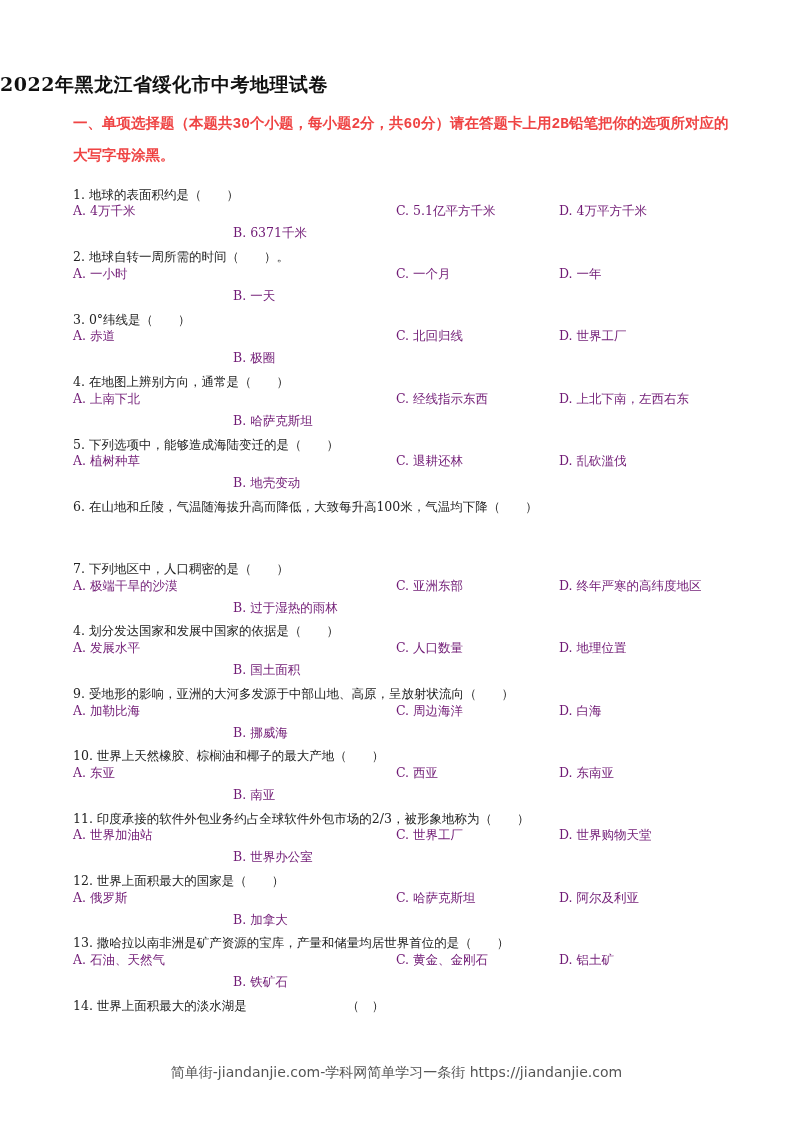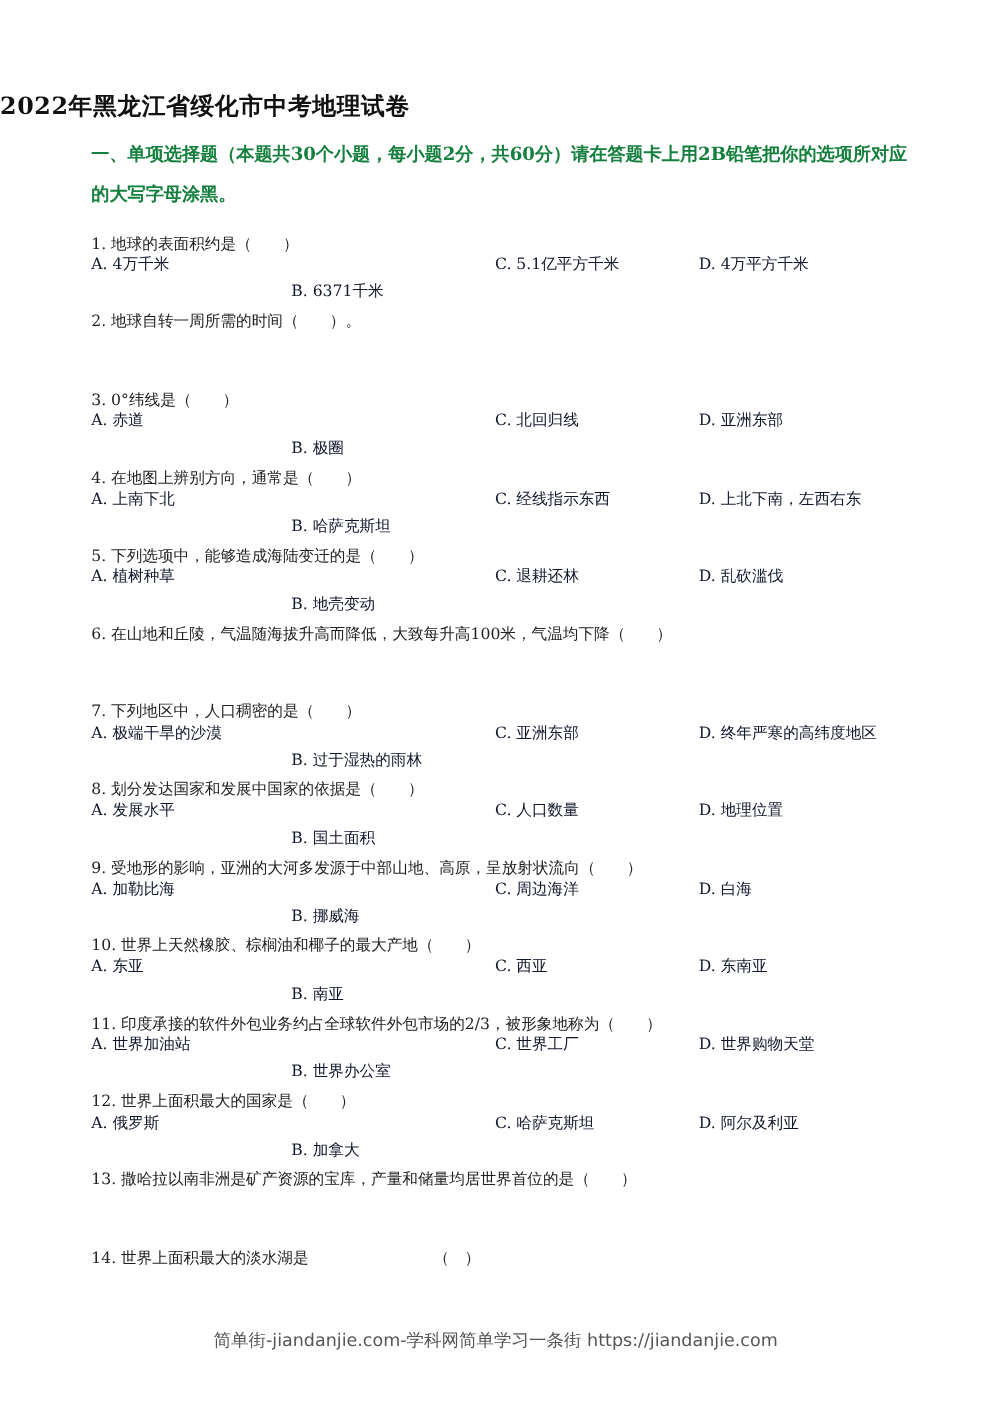--- a/index.html
+++ b/index.html
@@ -2,23 +2,23 @@
 <html><head>
 <meta charset="utf-8">
 <style>
   html, body { margin: 0; padding: 0; background: #ffffff; }
   body { width: 793px; height: 1122px; position: relative; overflow: hidden;
          font-family: "DejaVu Serif", "Liberation Serif", serif; color: #222; }
   .page { position: absolute; left: 0; top: 0; width: 793px; height: 1122px; }
   .title { position: absolute; top: 72px; left: 0; width: 793px; text-align: left;
            font-size: 19px; font-weight: bold; letter-spacing: 0.5px; color: #111; }
   .section { position: absolute; left: 73px; top: 108px; width: 660px;
-             font-size: 14.5px; font-weight: bold; line-height: 32px; color: #15803d; }
+             font-size: 14.5px; font-weight: bold; line-height: 32px; color: #ef4444; font-family: Liberation Mono, monospace; }
   .q { position: absolute; left: 73px; font-size: 12.5px; color: #222; white-space: nowrap; margin-top: 14px; }
-  .opts { position: absolute; left: 73px; width: 680px; height: 18px; font-size: 12.5px; color: #0f172a; }
+  .opts { position: absolute; left: 73px; width: 680px; height: 18px; font-size: 12.5px; color: #701a75; }
   .opt { position: absolute; top: 0; white-space: nowrap; }
   .opt.a { left: 0; } .opt.b { left: 160px; margin-top: 22px; } .opt.c { left: 323px; } .opt.d { left: 486px; }
   .footer { position: absolute; top: 1064px; left: 0; width: 793px; text-align: center;
             font-family: "DejaVu Sans", "Liberation Sans", sans-serif; font-size: 14px; color: #555; }
 </style>
 </head>
 <body>
 
 <div class="page">
   <div class="title">2022年黑龙江省绥化市中考地理试卷</div>
@@ -26,27 +26,33 @@
 
   <div class="q" style="top:173px">1. 地球的表面积约是（　　）</div>
   <div class="opts" style="top:203px">
     <span class="opt a">A. 4万千米</span>
     <span class="opt b">B. 6371千米</span>
     <span class="opt c">C. 5.1亿平方千米</span>
     <span class="opt d">D. 4万平方千米</span>
   </div>
 
   <div class="q" style="top:235px">2. 地球自转一周所需的时间（　　）。</div>
+  <div class="opts" style="top:266px">
+    <span class="opt a">A. 一小时</span>
+    <span class="opt b">B. 一天</span>
+    <span class="opt c">C. 一个月</span>
+    <span class="opt d">D. 一年</span>
+  </div>
 
   <div class="q" style="top:298px">3. 0°纬线是（　　）</div>
   <div class="opts" style="top:328px">
     <span class="opt a">A. 赤道</span>
     <span class="opt b">B. 极圈</span>
     <span class="opt c">C. 北回归线</span>
-    <span class="opt d">D. 亚洲东部</span>
+    <span class="opt d">D. 世界工厂</span>
   </div>
 
   <div class="q" style="top:360px">4. 在地图上辨别方向，通常是（　　）</div>
   <div class="opts" style="top:391px">
     <span class="opt a">A. 上南下北</span>
     <span class="opt b">B. 哈萨克斯坦</span>
     <span class="opt c">C. 经线指示东西</span>
     <span class="opt d">D. 上北下南，左西右东</span>
   </div>
 
@@ -61,21 +67,21 @@
   <div class="q" style="top:485px">6. 在山地和丘陵，气温随海拔升高而降低，大致每升高100米，气温均下降（　　）</div>
 
   <div class="q" style="top:547px">7. 下列地区中，人口稠密的是（　　）</div>
   <div class="opts" style="top:578px">
     <span class="opt a">A. 极端干旱的沙漠</span>
     <span class="opt b">B. 过于湿热的雨林</span>
     <span class="opt c">C. 亚洲东部</span>
     <span class="opt d">D. 终年严寒的高纬度地区</span>
   </div>
 
-  <div class="q" style="top:609px">8. 划分发达国家和发展中国家的依据是（　　）</div>
+  <div class="q" style="top:609px">4. 划分发达国家和发展中国家的依据是（　　）</div>
   <div class="opts" style="top:640px">
     <span class="opt a">A. 发展水平</span>
     <span class="opt b">B. 国土面积</span>
     <span class="opt c">C. 人口数量</span>
     <span class="opt d">D. 地理位置</span>
   </div>
 
   <div class="q" style="top:672px">9. 受地形的影响，亚洲的大河多发源于中部山地、高原，呈放射状流向（　　）</div>
   <div class="opts" style="top:703px">
     <span class="opt a">A. 加勒比海</span>
@@ -102,17 +108,23 @@
 
   <div class="q" style="top:859px">12. 世界上面积最大的国家是（　　）</div>
   <div class="opts" style="top:890px">
     <span class="opt a">A. 俄罗斯</span>
     <span class="opt b">B. 加拿大</span>
     <span class="opt c">C. 哈萨克斯坦</span>
     <span class="opt d">D. 阿尔及利亚</span>
   </div>
 
   <div class="q" style="top:921px">13. 撒哈拉以南非洲是矿产资源的宝库，产量和储量均居世界首位的是（　　）</div>
+  <div class="opts" style="top:952px">
+    <span class="opt a">A. 石油、天然气</span>
+    <span class="opt b">B. 铁矿石</span>
+    <span class="opt c">C. 黄金、金刚石</span>
+    <span class="opt d">D. 铝土矿</span>
+  </div>
 
   <div class="q" style="top:984px">14. 世界上面积最大的淡水湖是　　　　　　　　（　）</div>
 
   <div class="footer">简单街-jiandanjie.com-学科网简单学习一条街 https://jiandanjie.com</div>
 </div>
 
 </body></html>

